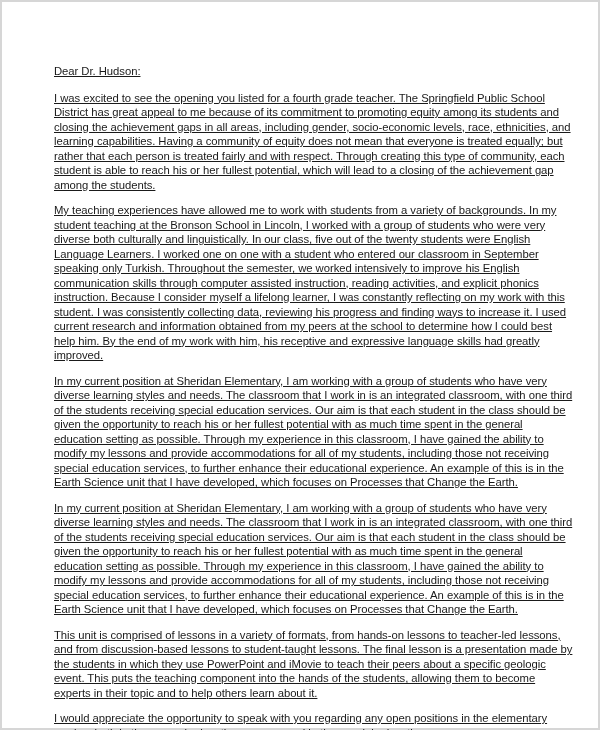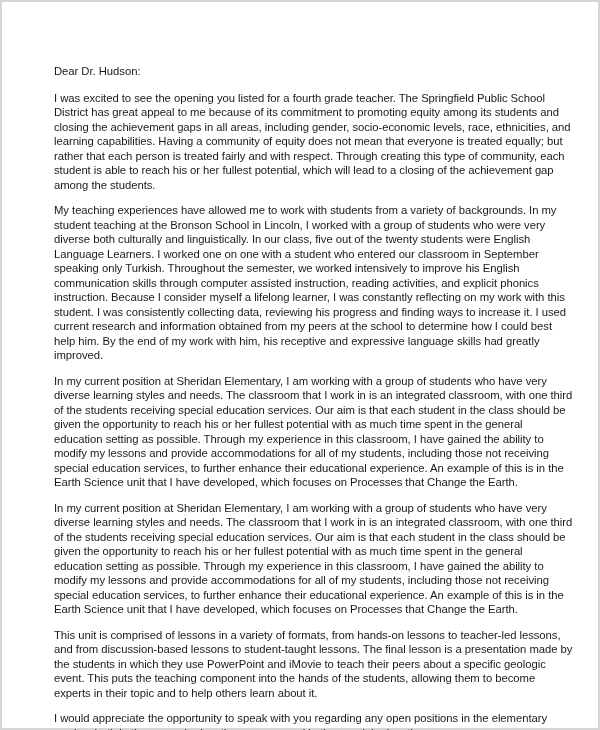--- a/index.html
+++ b/index.html
@@ -9,21 +9,21 @@
       width: 596px; height: 726px;
       border: 2px solid #d6d6d6;
       background: #ffffff;
     }
     .content {
       position: absolute; left: 52px; top: 62px; width: 520px;
       font-family: "Liberation Sans", sans-serif;
       font-size: 11.3px; line-height: 14.5px; color: #1a1a1a;
       letter-spacing: -0.05px;
     }
-    .content p { margin: 0 0 11px 0; }
+    .content p { margin: 0 0 11px 0; text-decoration: underline; }
     .salutation { margin-bottom: 12px !important; }
   </style>
 </head>
 <body>
 
 <div class="page">
   <div class="content">
     <p class="salutation">Dear Dr. Hudson:</p>
     <p>I was excited to see the opening you listed for a fourth grade teacher. The Springfield Public School District has great appeal to me because of its commitment to promoting equity among its students and closing the achievement gaps in all areas, including gender, socio-economic levels, race, ethnicities, and learning capabilities. Having a community of equity does not mean that everyone is treated equally; but rather that each person is treated fairly and with respect. Through creating this type of community, each student is able to reach his or her fullest potential, which will lead to a closing of the achievement gap among the students.</p>
     <p>My teaching experiences have allowed me to work with students from a variety of backgrounds. In my student teaching at the Bronson School in Lincoln, I worked with a group of students who were very diverse both culturally and linguistically. In our class, five out of the twenty students were English Language Learners. I worked one on one with a student who entered our classroom in September speaking only Turkish. Throughout the semester, we worked intensively to improve his English communication skills through computer assisted instruction, reading activities, and explicit phonics instruction. Because I consider myself a lifelong learner, I was constantly reflecting on my work with this student. I was consistently collecting data, reviewing his progress and finding ways to increase it. I used current research and information obtained from my peers at the school to determine how I could best help him. By the end of my work with him, his receptive and expressive language skills had greatly improved.</p>

